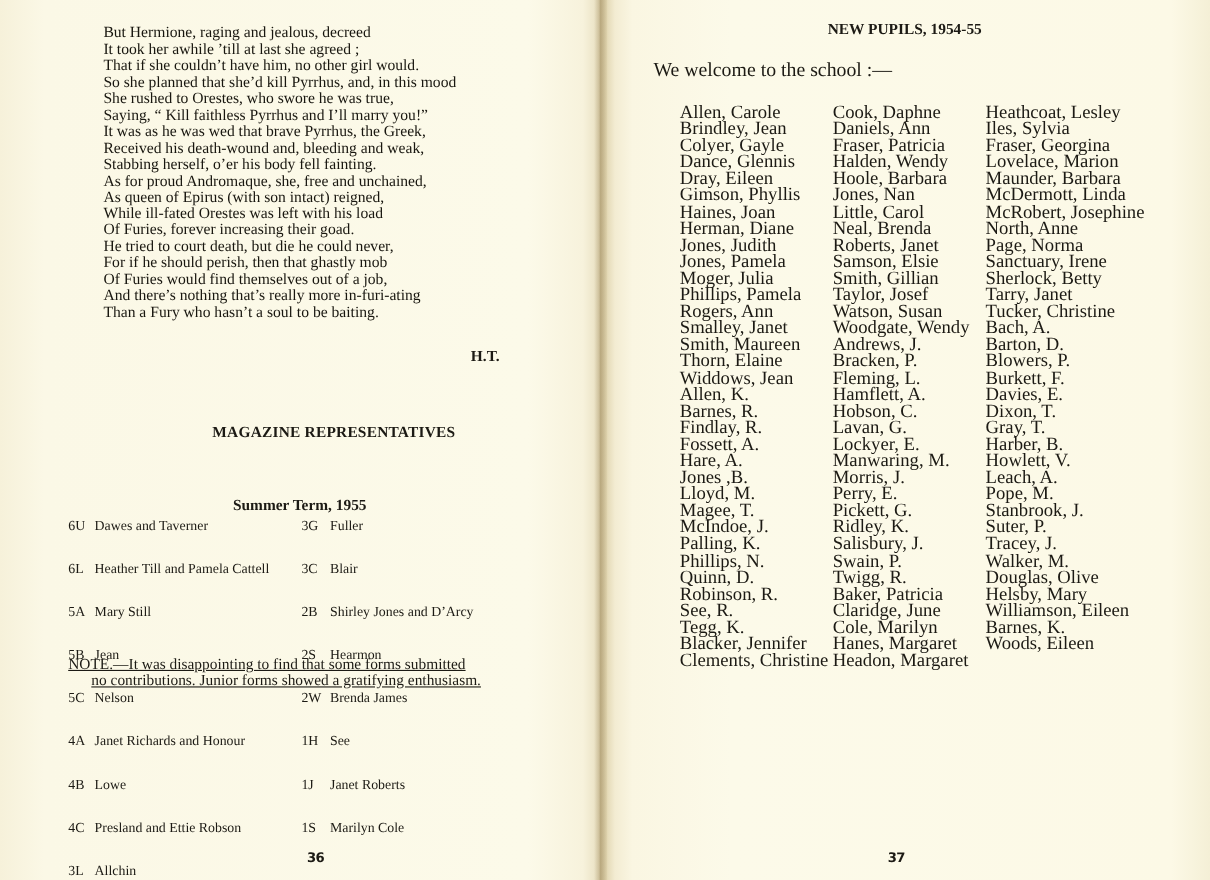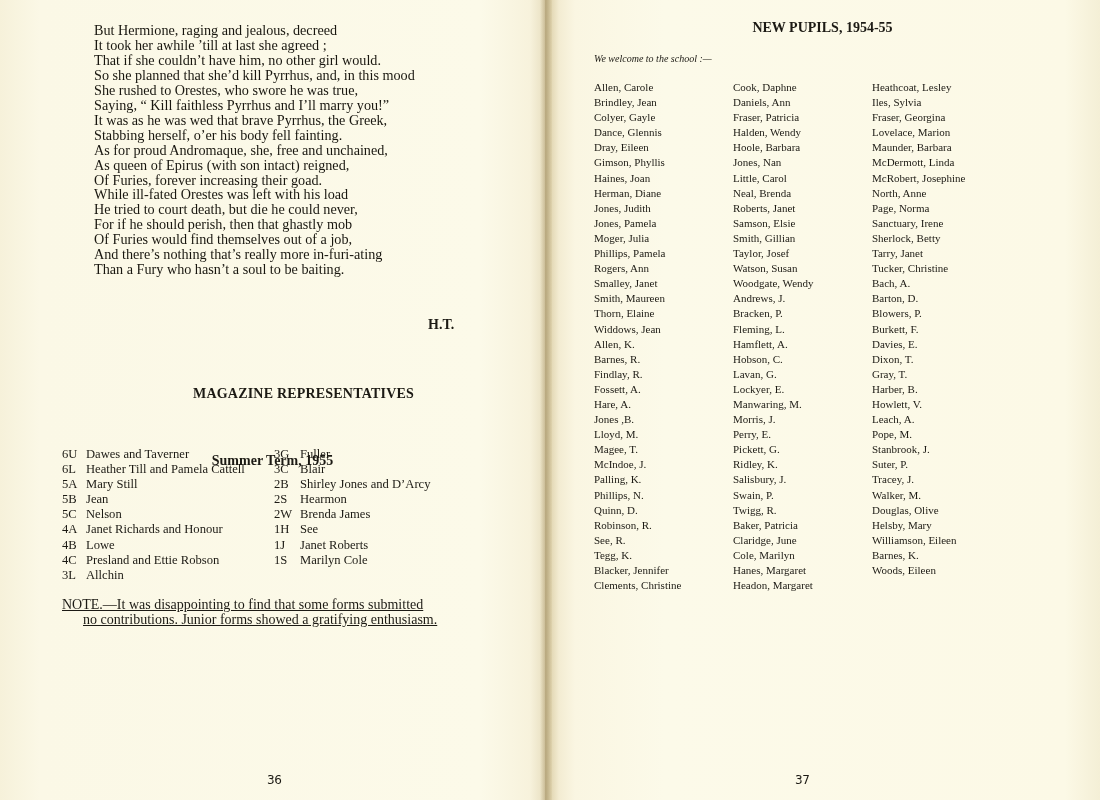--- a/index.html
+++ b/index.html
@@ -22,59 +22,60 @@
   .poem .line { white-space: nowrap; }
   .signature { position: absolute; left: 428px; top: 317px; font-size: 14px; font-weight: bold; }
 
   .mag-title { position: absolute; left: 0; width: 607px; top: 386px; text-align: center;
     font-size: 14px; font-weight: bold; letter-spacing: 0.2px; }
   .mag-sub { position: absolute; left: 0; width: 545px; top: 416px; text-align: center;
     font-size: 14px; font-weight: bold; margin-top: 37px; }
   .reps { position: absolute; top: 447px; font-size: 12.6px; line-height: 15.1px; }
   .reps-left { left: 62px; width: 220px; }
   .reps-right { left: 274px; width: 200px; }
-  .rep-row { white-space: nowrap; }
+  .rep-row { white-space: nowrap; margin-top: 24px; }
   .rep-form { display: inline-block; width: 24px; }
   .reps-right .rep-form { width: 26px; }
   .note { position: absolute; left: 62px; top: 597px; width: 430px; font-size: 14px; line-height: 15.2px; text-decoration: underline; }
   .note .l2 { padding-left: 21px; }
 
   .np-title { position: absolute; left: 555px; width: 535px; top: 20px; text-align: center;
     font-size: 14px; font-weight: bold; }
-  .np-intro { position: absolute; left: 594px; top: 53px; font-size: 10px; font-style: italic; }
-  .col { position: absolute; top: 80px; font-size: 11px; line-height: 15.1px; white-space: nowrap; }
+  .np-intro { position: absolute; left: 594px; top: 53px; font-size: 18px; }
+  .col { position: absolute; top: 94px; font-size: 17px; line-height: 15.1px; white-space: nowrap; margin-left: 24px; }
   .col-1 { left: 594px; }
   .col-2 { left: 733px; }
   .col-3 { left: 872px; }
 
-  .page-num { position: absolute; top: 773px; font-size: 12px; font-weight: normal;
-    font-family: "DejaVu Sans", sans-serif; letter-spacing: -0.5px; }
+  .page-num { position: absolute; top: 773px; font-size: 12px; font-weight: bold;
+    font-family: "DejaVu Sans", sans-serif; letter-spacing: -0.5px; margin-left: 12px; }
   .pn-left { left: 267px; }
   .pn-right { left: 795px; }
 </style>
 </head>
 <body>
 
 <div class="page page-left"></div>
 <div class="page page-right"></div>
 <div class="spine-shadow"></div>
 
 <div class="poem" id="poem">
     <div class="line">But Hermione, raging and jealous, decreed</div>
     <div class="line">It took her awhile ’till at last she agreed ;</div>
     <div class="line">That if she couldn’t have him, no other girl would.</div>
     <div class="line">So she planned that she’d kill Pyrrhus, and, in this mood</div>
     <div class="line">She rushed to Orestes, who swore he was true,</div>
     <div class="line">Saying, “ Kill faithless Pyrrhus and I’ll marry you!”</div>
     <div class="line">It was as he was wed that brave Pyrrhus, the Greek,</div>
+    <div class="line">Received his death-wound and, bleeding and weak,</div>
     <div class="line">Stabbing herself, o’er his body fell fainting.</div>
     <div class="line">As for proud Andromaque, she, free and unchained,</div>
     <div class="line">As queen of Epirus (with son intact) reigned,</div>
+    <div class="line">While ill-fated Orestes was left with his load</div>
     <div class="line">Of Furies, forever increasing their goad.</div>
-    <div class="line">While ill-fated Orestes was left with his load</div>
     <div class="line">He tried to court death, but die he could never,</div>
     <div class="line">For if he should perish, then that ghastly mob</div>
     <div class="line">Of Furies would find themselves out of a job,</div>
     <div class="line">And there’s nothing that’s really more in-furi-ating</div>
     <div class="line">Than a Fury who hasn’t a soul to be baiting.</div>
   </div>
 <div class="signature">H.T.</div>
 
 <div class="mag-title">MAGAZINE REPRESENTATIVES</div>
 <div class="mag-sub">Summer Term, 1955</div>

